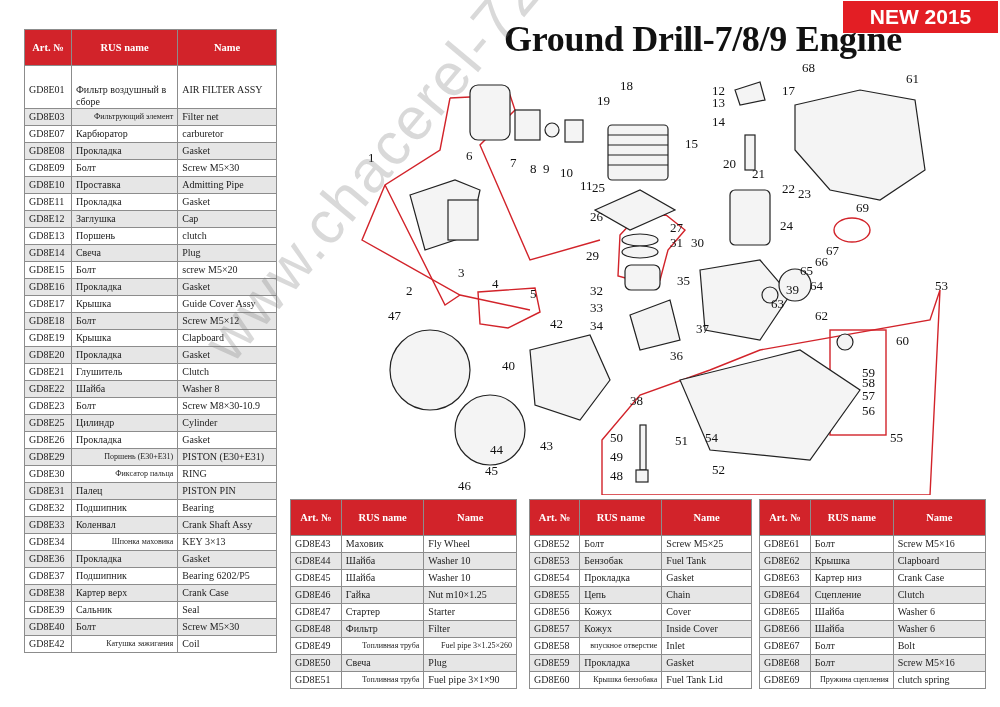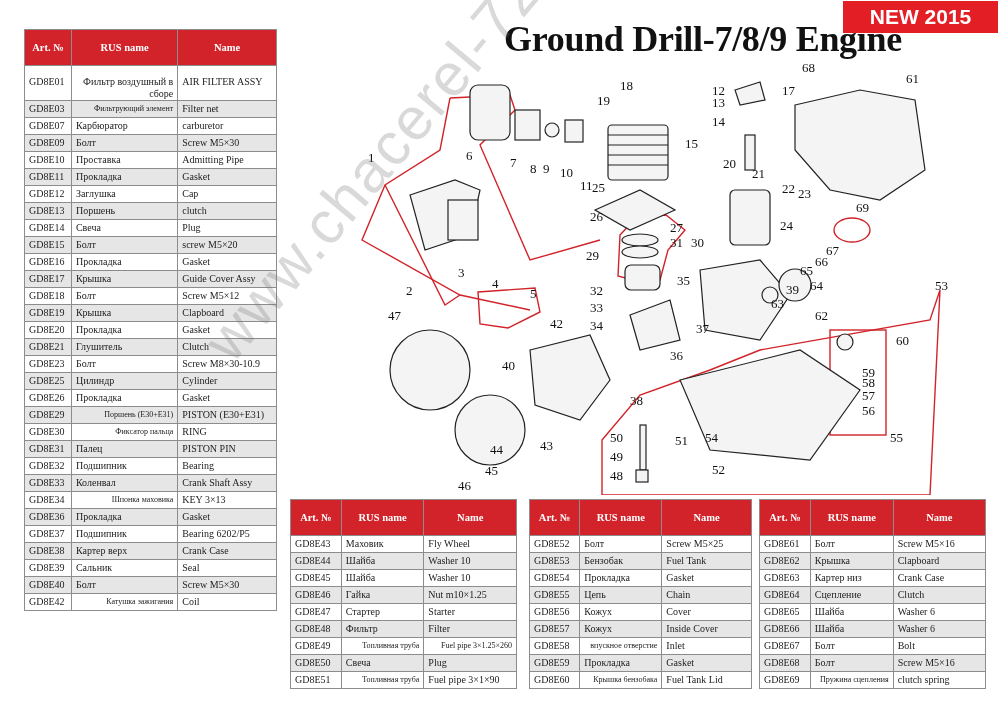--- a/index.html
+++ b/index.html
@@ -11,22 +11,22 @@
     background: #d2232a; color: #fff; font-weight: bold; font-size: 10.5px;
     border: 1px solid #8c8c8c; height: 18px; text-align: center; padding: 12px 3px;
   }
   .parts-table td {
     border: 1px solid #8c8c8c; height: 17px; padding: 0 4px; vertical-align: middle;
     white-space: nowrap; line-height: 12px;
   }
   .parts-table tr:nth-child(even) td { background: #e6e6e6; }
   .parts-table tr:nth-child(odd) td { background: #ffffff; }
   .parts-table td.small { font-size: 8px; text-align: right; }
-  .parts-table td.wrap { white-space: normal; text-align: right; }
-  .parts-table tr.tall td { height: 32px; vertical-align: top; padding-top: 10px; }
+  .parts-table td.wrap { white-space: normal; }
+  .parts-table tr.tall td { height: 32px; vertical-align: top; padding-top: 18px; }
 
   #table-main { left: 24px; top: 29px; width: 253px; }
   #table-main col.c1 { width: 47px; } #table-main col.c2 { width: 107px; } #table-main col.c3 { width: 99px; }
 
   #table-b { left: 290px; top: 499px; width: 227px; }
   #table-c { left: 529px; top: 499px; width: 223px; }
   #table-d { left: 759px; top: 499px; width: 227px; }
   .sub col.c1 { width: 51px; } .sub col.c2 { width: 83px; } .sub col.c3 { width: 93px; }
 
   .title {
@@ -216,20 +216,25 @@
         <td>GD8E03</td>
         <td class="small">Фильтрующий элемент</td>
         <td>Filter net</td>
       </tr>
       <tr>
         <td>GD8E07</td>
         <td>Карбюратор</td>
         <td>carburetor</td>
       </tr>
       <tr>
+        <td>GD8E08</td>
+        <td>Прокладка</td>
+        <td>Gasket</td>
+      </tr>
+      <tr>
         <td>GD8E09</td>
         <td>Болт</td>
         <td>Screw M5×30</td>
       </tr>
       <tr>
         <td>GD8E10</td>
         <td>Проставка</td>
         <td>Admitting Pipe</td>
       </tr>
       <tr>
@@ -279,20 +284,25 @@
       </tr>
       <tr>
         <td>GD8E20</td>
         <td>Прокладка</td>
         <td>Gasket</td>
       </tr>
       <tr>
         <td>GD8E21</td>
         <td>Глушитель</td>
         <td>Clutch</td>
+      </tr>
+      <tr>
+        <td>GD8E22</td>
+        <td>Шайба</td>
+        <td>Washer 8</td>
       </tr>
       <tr>
         <td>GD8E23</td>
         <td>Болт</td>
         <td>Screw M8×30-10.9</td>
       </tr>
       <tr>
         <td>GD8E25</td>
         <td>Цилиндр</td>
         <td>Cylinder</td>

